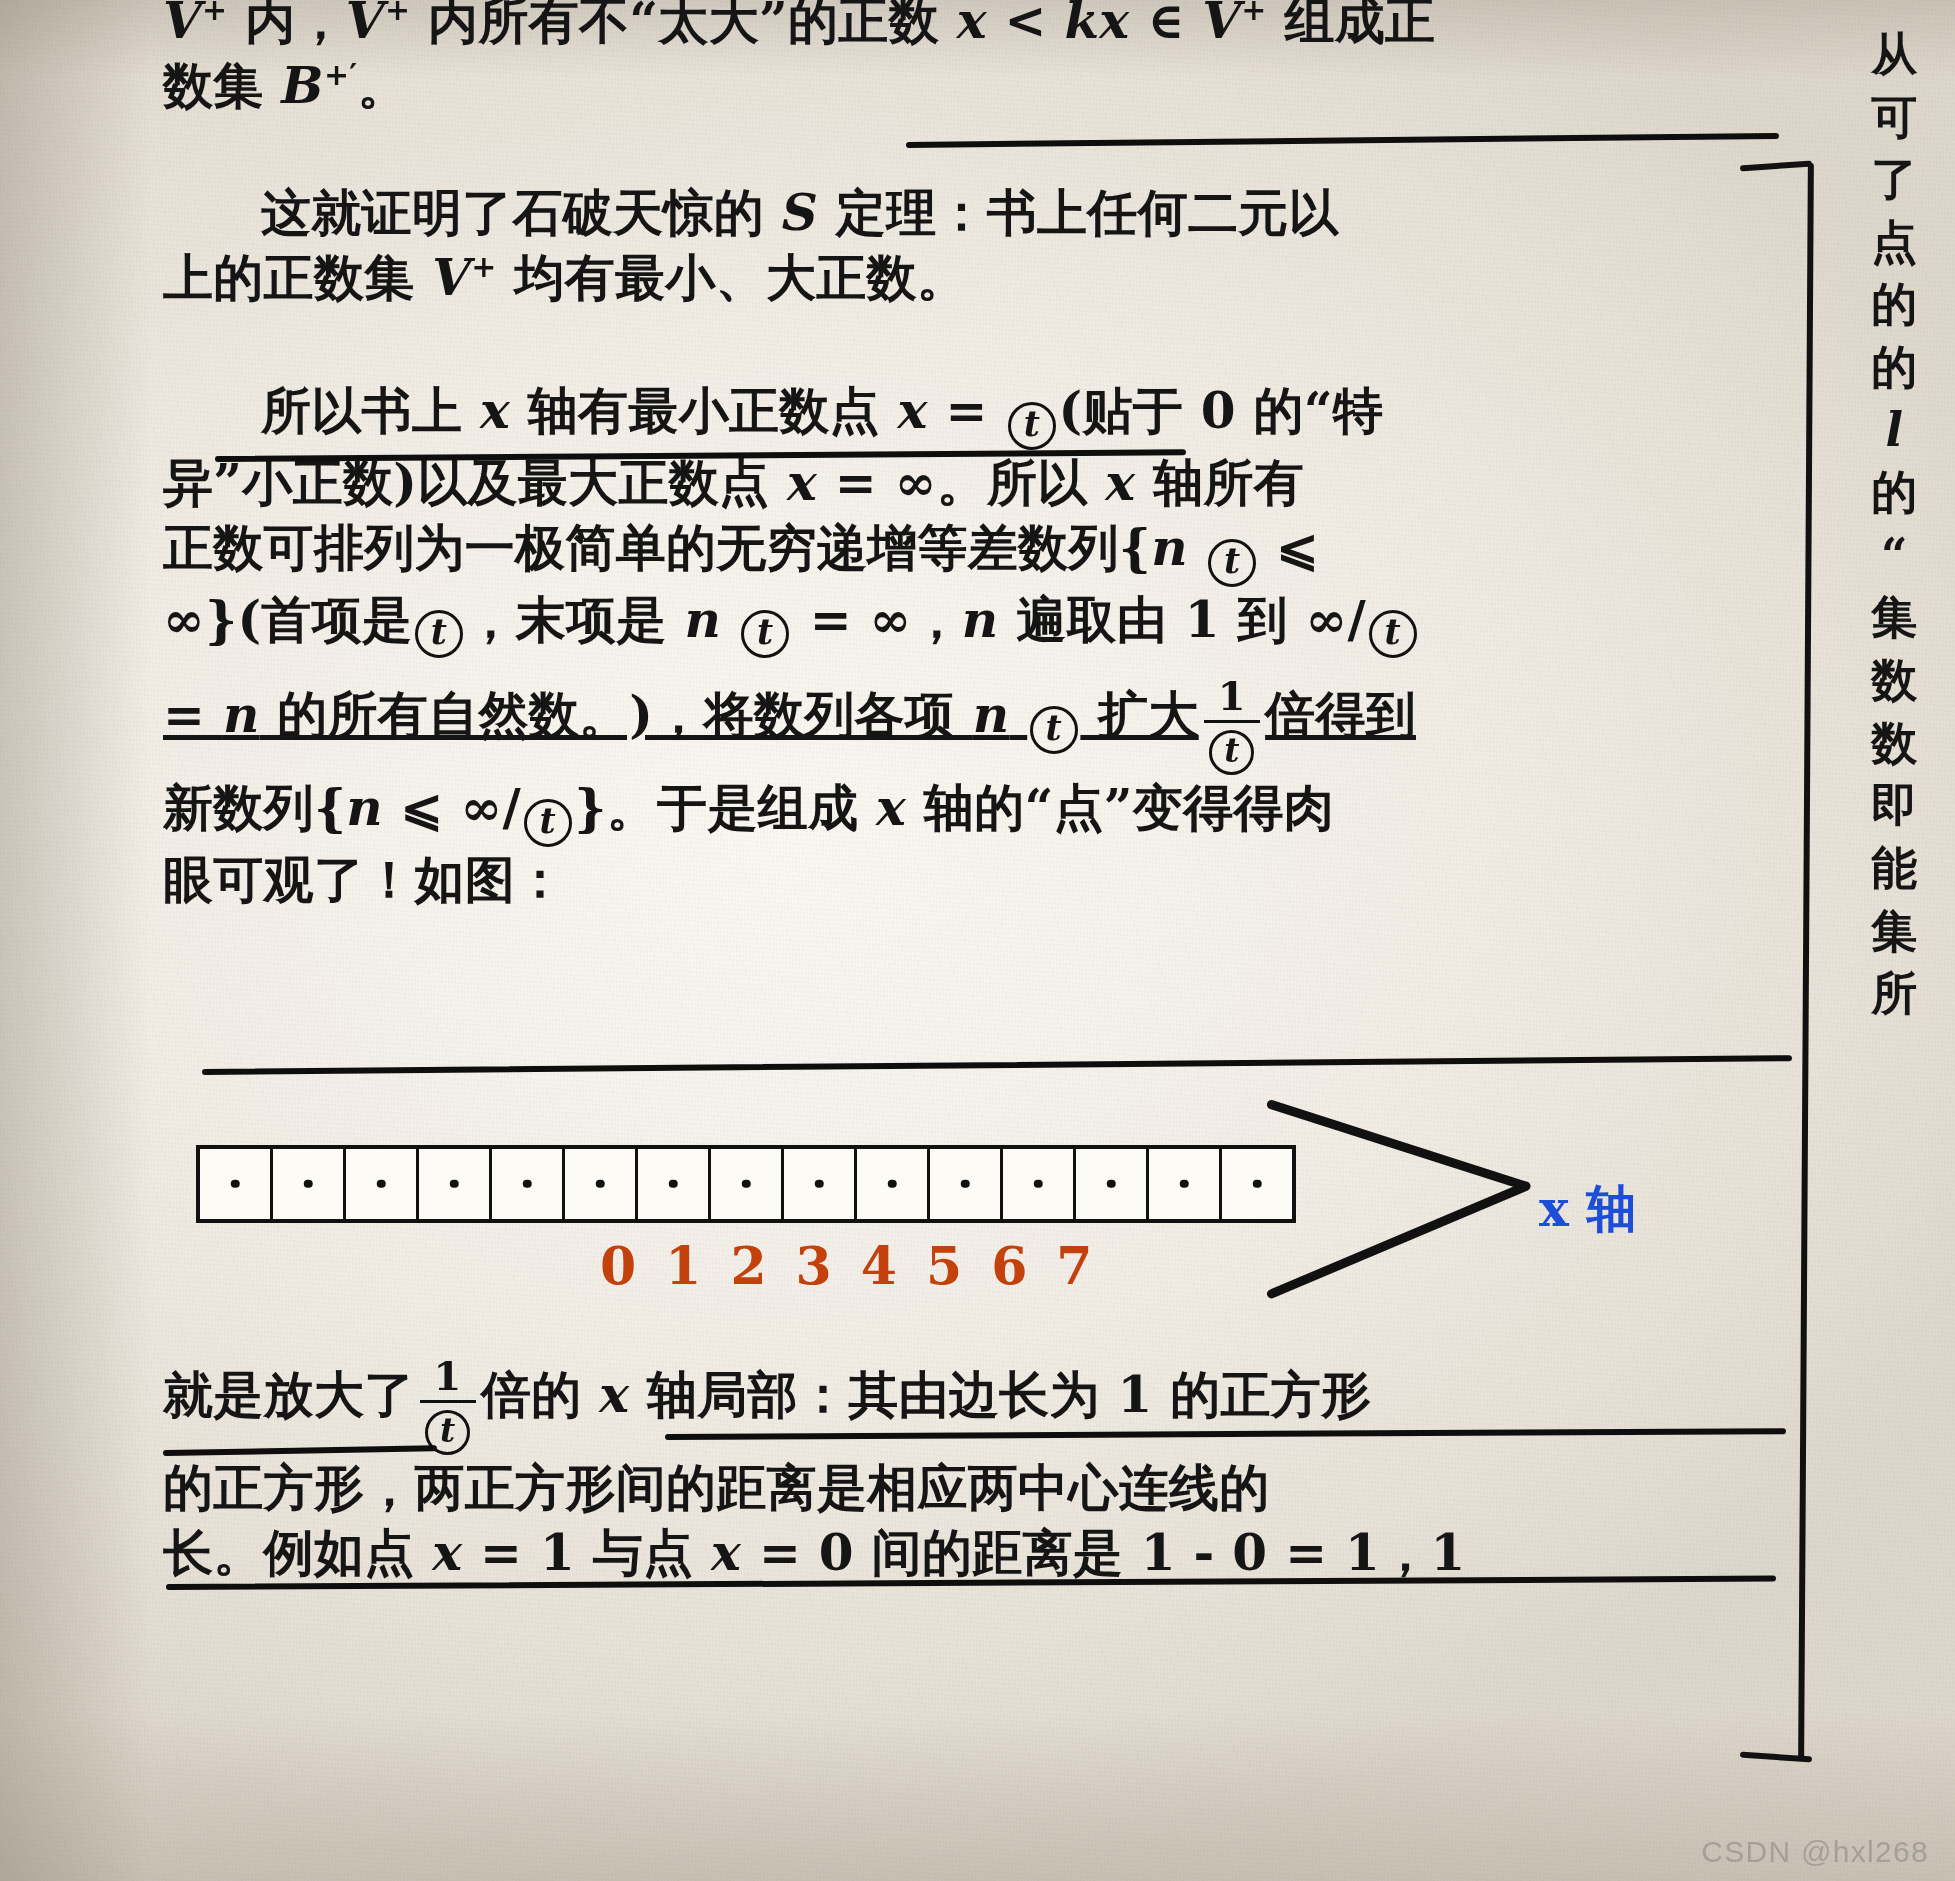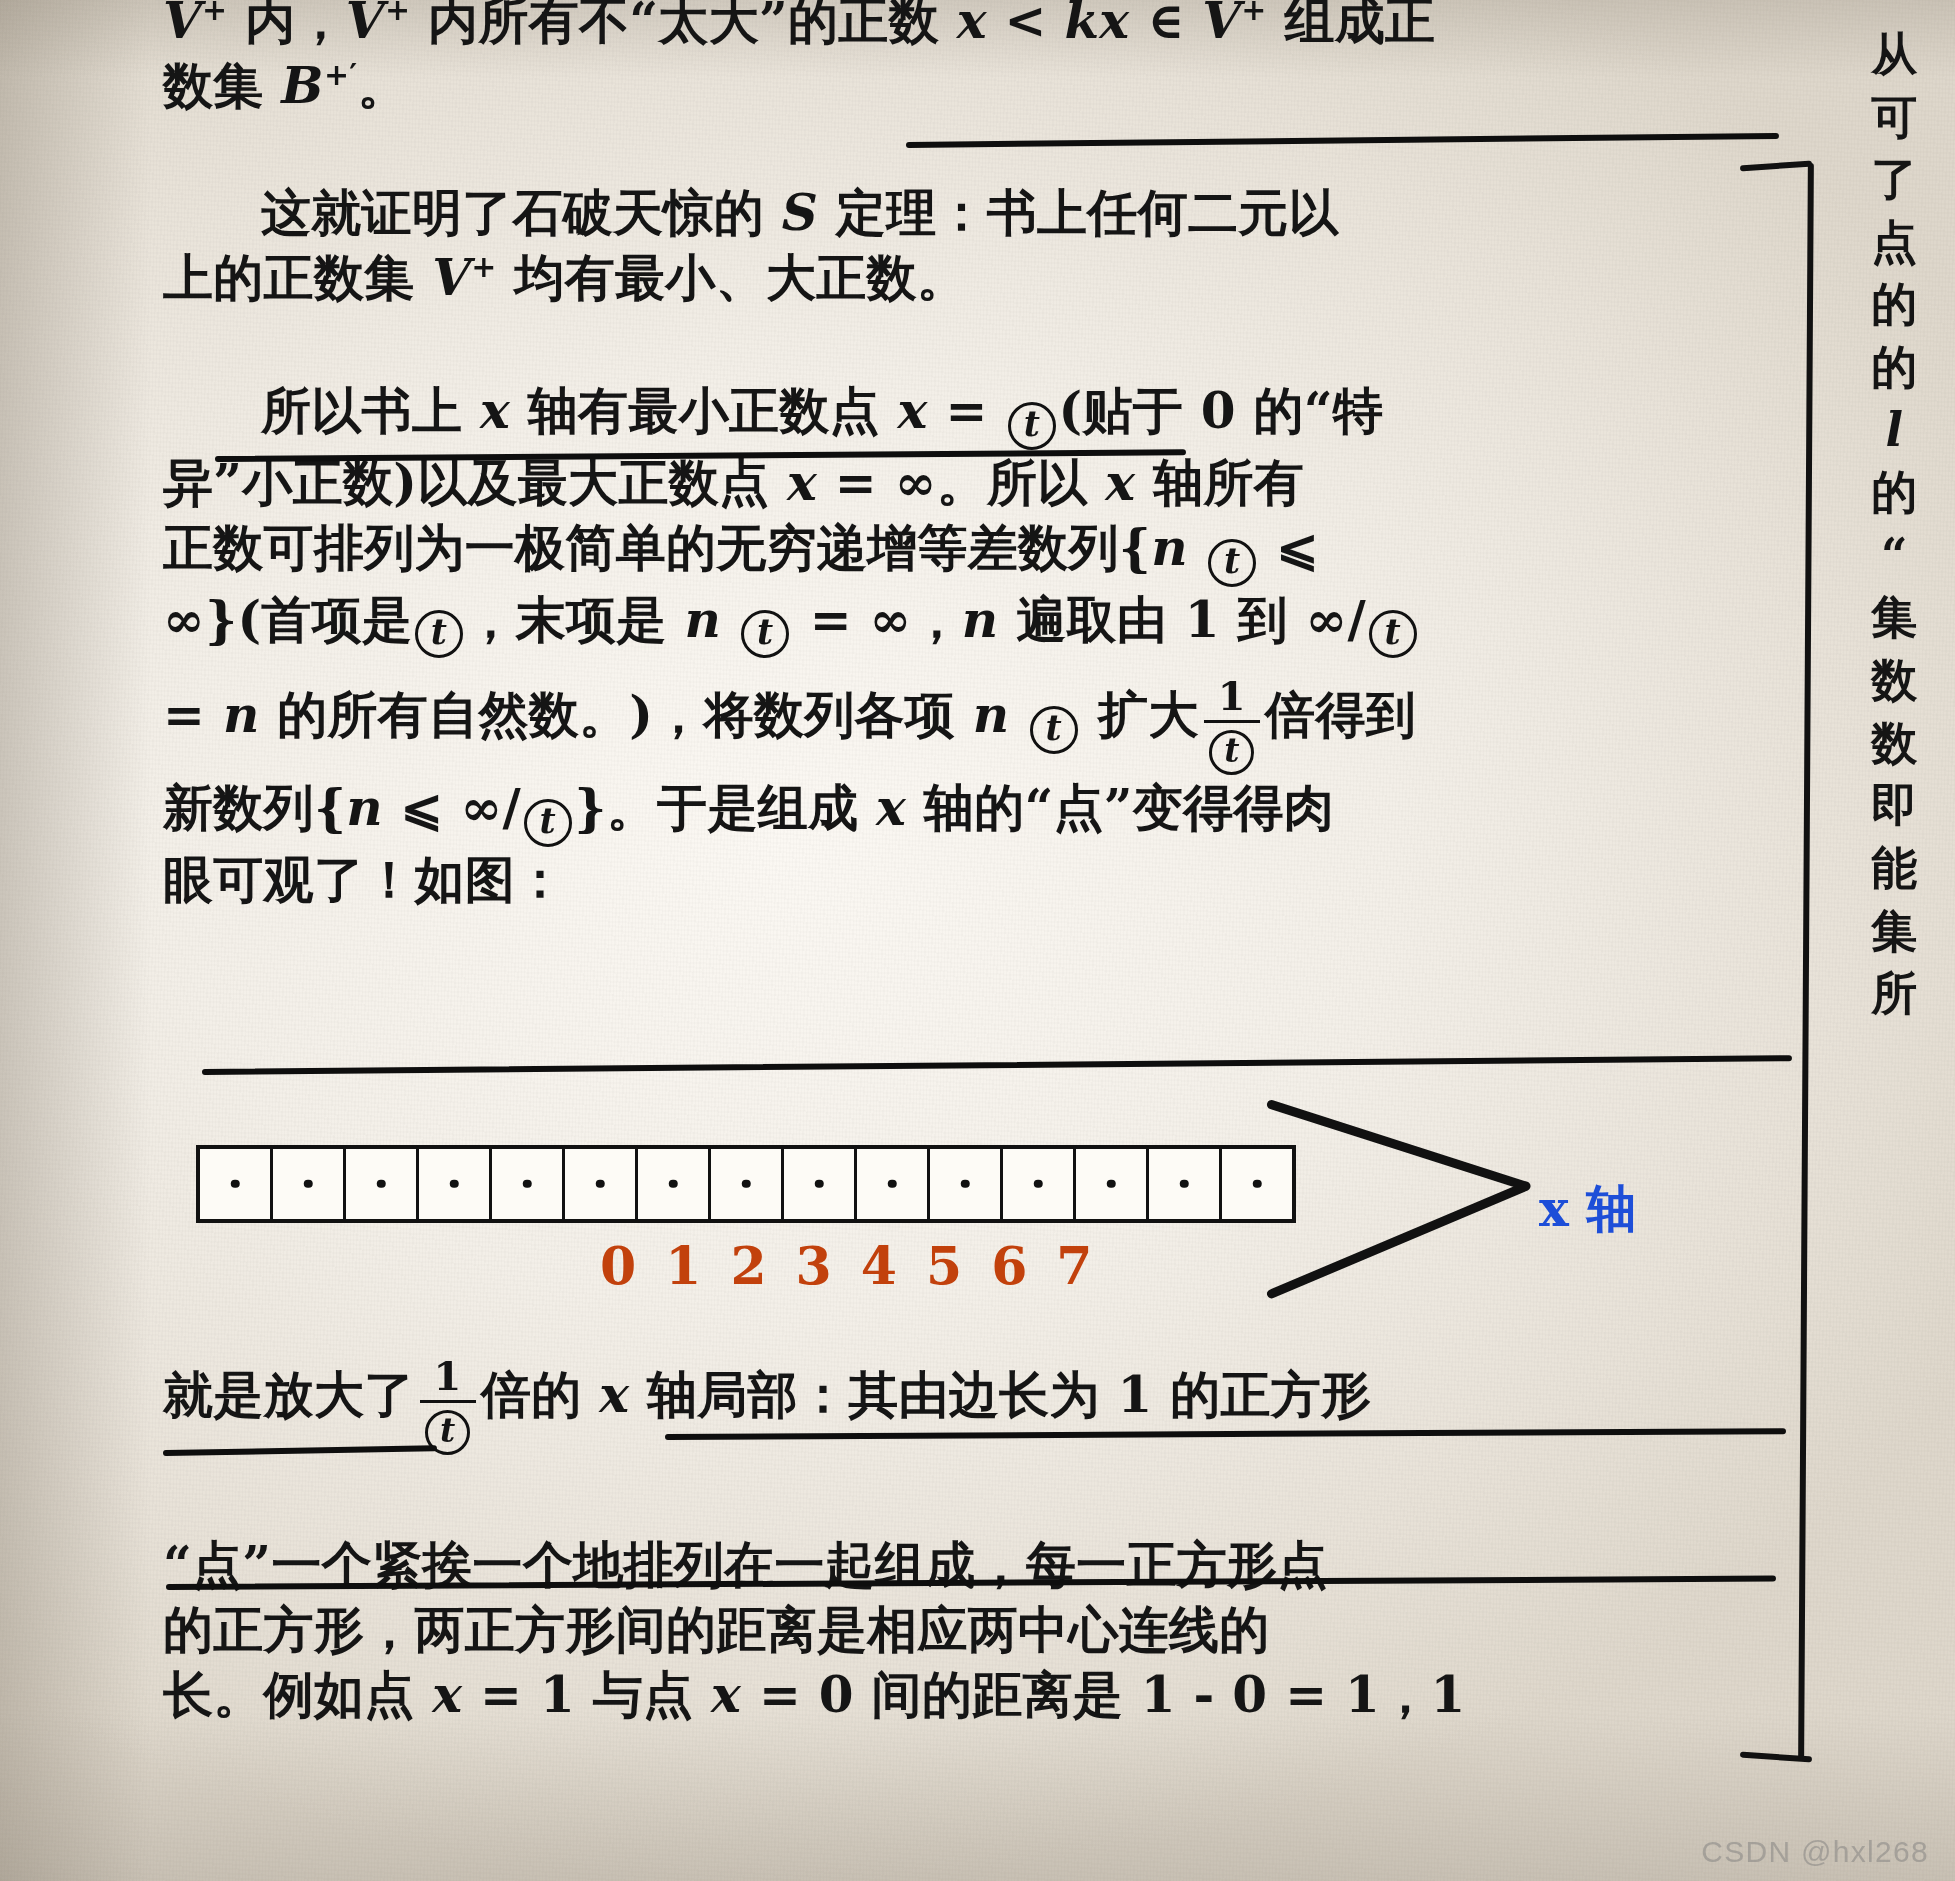--- a/index.html
+++ b/index.html
@@ -195,37 +195,34 @@
     </div>
     <div class="line">
       异”小正数)以及最大正数点 <span class="it">x</span> = ∞。所以 <span class="it">x</span> 轴所有
     </div>
     <div class="line">
       正数可排列为一极简单的无穷递增等差数列{<span class="it">n</span> <span class="circ">t</span> ⩽
     </div>
     <div class="line">
       ∞}(首项是<span class="circ">t</span>，末项是 <span class="it">n</span> <span class="circ">t</span> = ∞，<span class="it">n</span> 遍取由 1 到 ∞/<span class="circ">t</span>
     </div>
-    <div class="line" style="margin-top:18px;">
+    <div class="line" style="margin-top:18px;text-decoration:underline;">
       = <span class="it">n</span> 的所有自然数。)，将数列各项 <span class="it">n</span> <span class="circ">t</span> 扩大<span class="frac"><span class="num">1</span><span class="bar"></span><span class="den"><span class="circ" style="width:39px;height:39px;line-height:35px;font-size:33px;vertical-align:0;">t</span></span></span>倍得到
     </div>
     <div class="line" style="">
       新数列{<span class="it">n</span> ⩽ ∞/<span class="circ">t</span>}。于是组成 <span class="it">x</span> 轴的“点”变得得肉
     </div>
     <div class="line">
       眼可观了！如图：
     </div>
   </div>
 
   <div class="p" style="position:absolute;top:1356px;left:0;width:1669px;">
     <div class="line">
       就是放大了<span class="frac"><span class="num">1</span><span class="bar"></span><span class="den"><span class="circ" style="width:39px;height:39px;line-height:35px;font-size:33px;vertical-align:0;">t</span></span></span>倍的 <span class="it">x</span> 轴局部：其由边长为 1 的正方形
-    </div>
-    <div class="line" style="margin-top:77px;">
-      “点”一个紧挨一个地排列在一起组成，每一正方形点
     </div>
     <div class="line">
       的正方形，两正方形间的距离是相应两中心连线的
     </div>
     <div class="line">
       长。例如点 <span class="it">x</span> = 1 与点 <span class="it">x</span> = 0 间的距离是 1 - 0 = 1，1
     </div>
   </div>
 
 </div>

